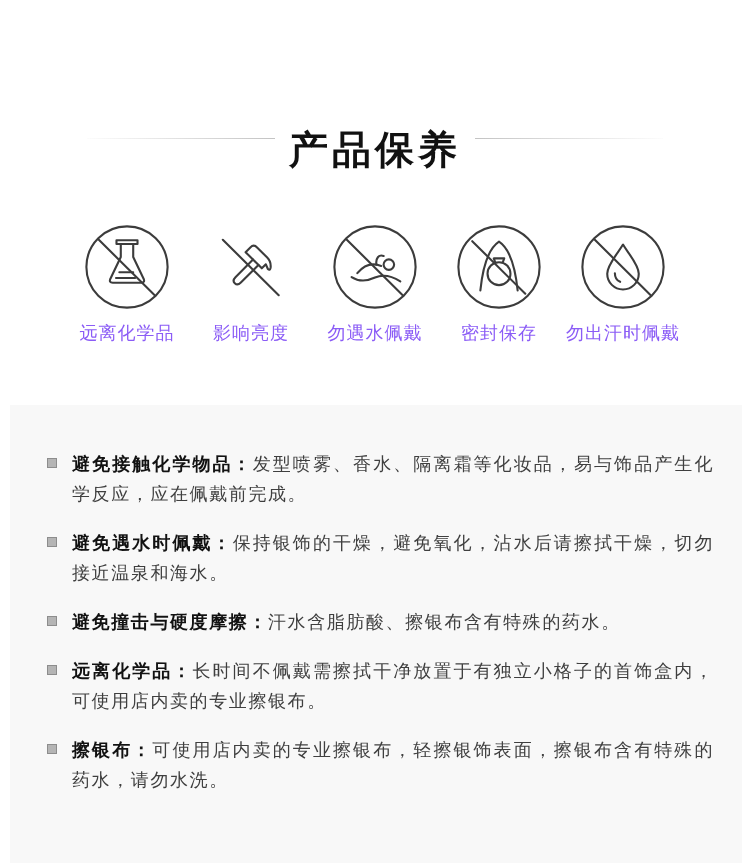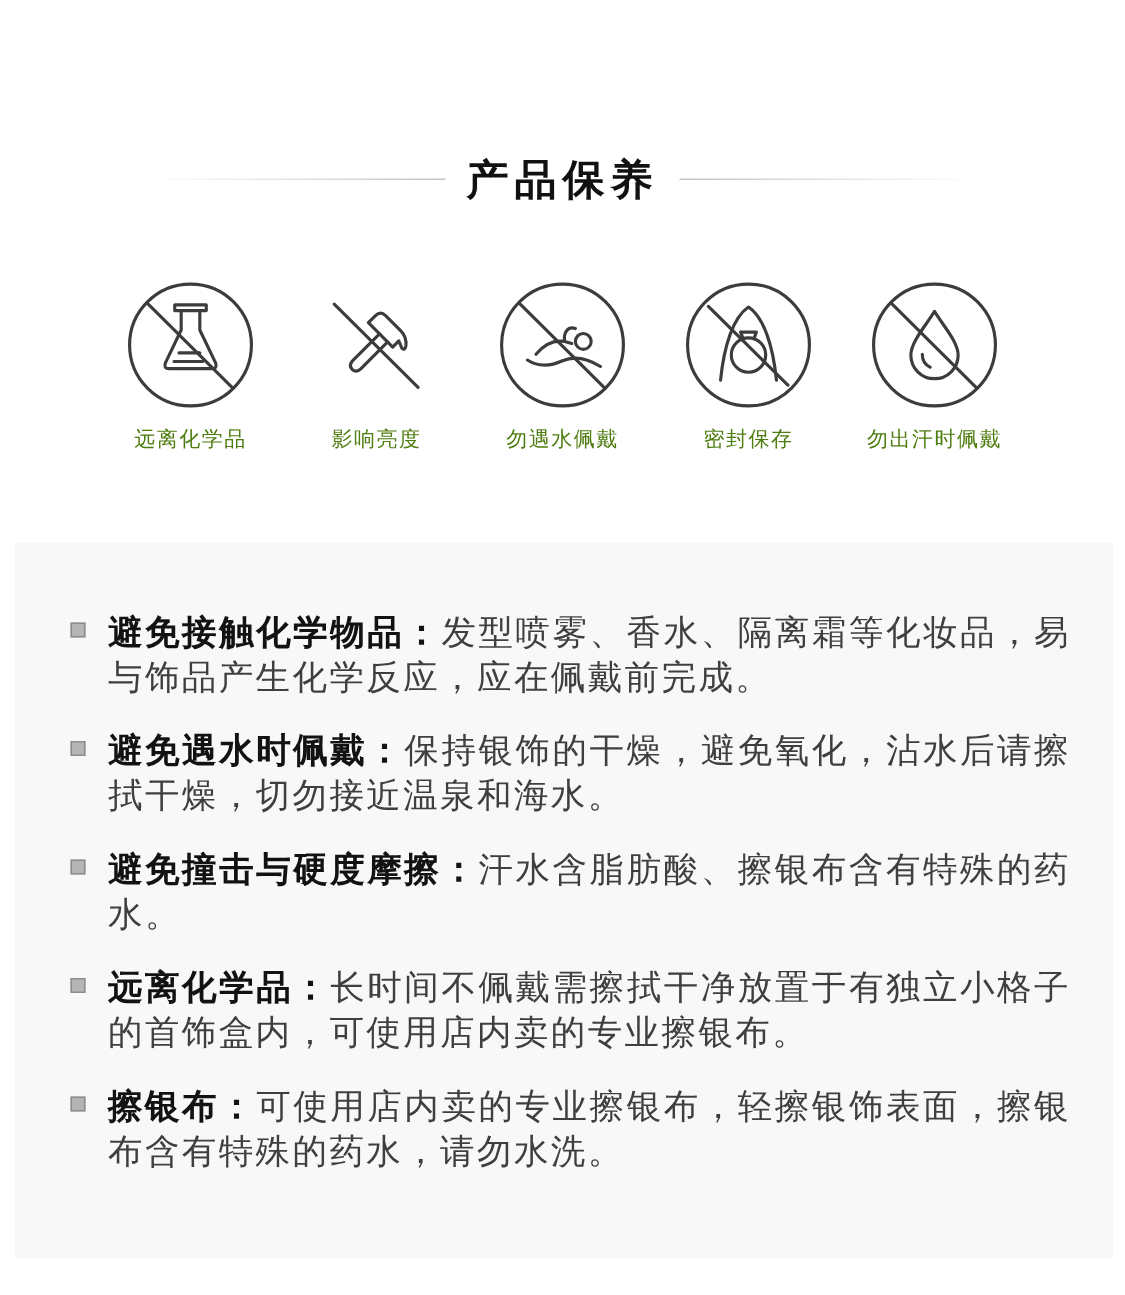--- a/index.html
+++ b/index.html
@@ -15,39 +15,40 @@
   .title-row {
     padding-top: 103px;
     display: flex;
     align-items: center;
     justify-content: center;
   }
   .title-line { width: 188px; height: 1px; }
   .title-line.left  { background: linear-gradient(to left,  #c3c3c3, rgba(195,195,195,0.05)); margin-right: 14px; }
   .title-line.right { background: linear-gradient(to right, #c3c3c3, rgba(195,195,195,0.05)); margin-left: 14px; }
   .page-title {
-    font-size: 28px;
+    font-size: 39px;
     font-weight: bold;
     color: #111111;
     letter-spacing: 4px;
     line-height: 1.2;
+    margin-top: 24px;
   }
 
   
   .icons-row {
     margin-top: 50px;
     display: flex;
     justify-content: center;
   }
   .icon-col { width: 124px; text-align: center; }
   .icon-col svg { width: 86px; height: 86px; display: block; margin: 0 auto; }
   .icon-label {
     margin-top: 11px;
-    font-size: 14px;
-    color: #4d7c0f;
+    font-size: 18px;
+    color: #8b5cf6;
     letter-spacing: 1px;
     white-space: nowrap;
   }
 
   
   .care-panel {
     margin: 60px 8px 0 10px;
     background: #f8f8f8;
     padding: 44px 28px 10px 37px;
     min-height: 477px;
@@ -56,21 +57,21 @@
   .care-item:not(:last-child) { margin-bottom: 19px; }
   .bullet-square {
     flex: none;
     width: 10px; height: 10px;
     margin-top: 9px; margin-right: 15px;
     background: #b5b5b5;
     border: 1px solid #8d8d8d;
   }
   .care-text {
     width: 642px;
-    font-size: 23px;
+    font-size: 18px;
     letter-spacing: 1.6px;
     line-height: 30px;
     color: #3f3f3f;
     text-align: justify;
   }
   .care-heading { font-weight: bold; color: #121212; }
 
   .icon-stroke { fill: none; stroke: #3c3c3c; stroke-width: 2.2; stroke-linecap: round; stroke-linejoin: round; }
 </style>
 </head>

